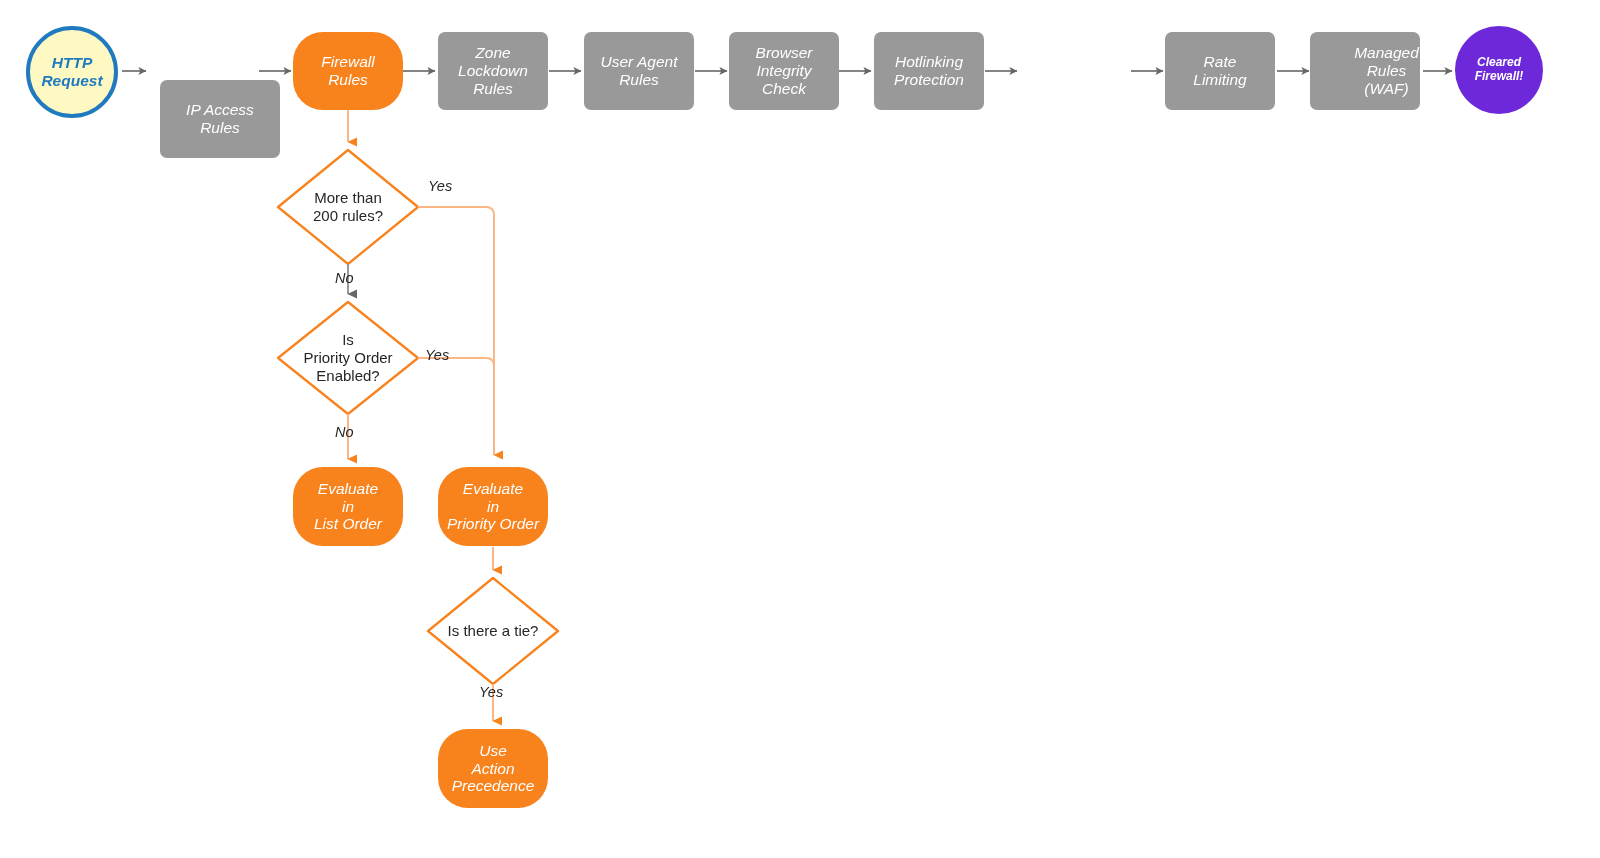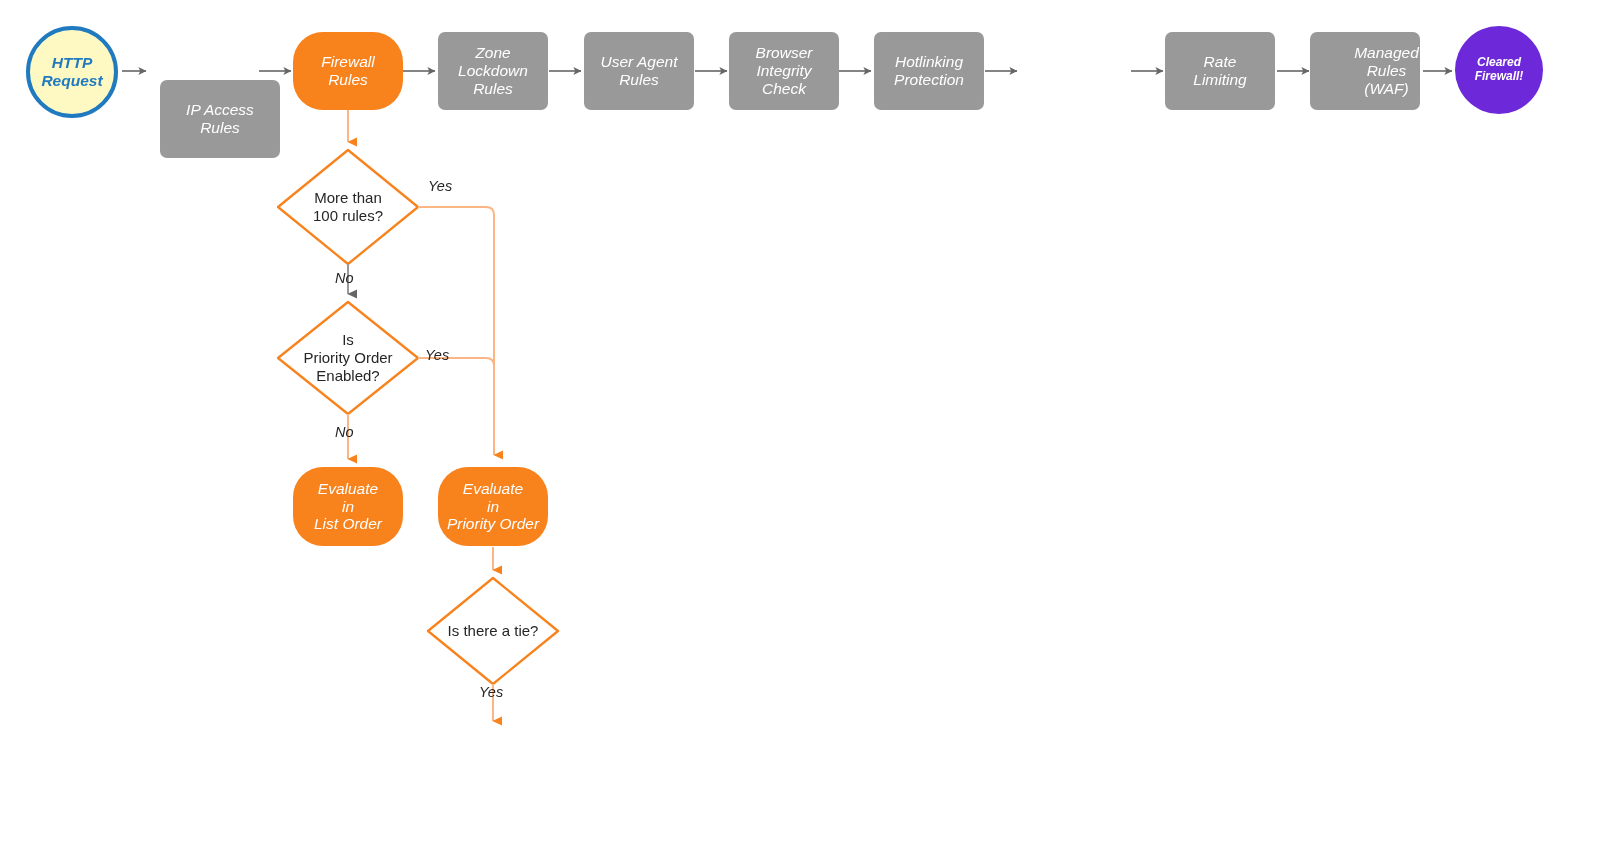--- a/index.html
+++ b/index.html
@@ -178,21 +178,21 @@
     <span class="nowrap">Managed
 Rules
 (WAF)</span>
   </div>
 
   <div class="node terminal-filled" style="left:1455px; top:26px; width:88px; height:88px;">
     <span class="nowrap">Cleared Firewall!</span>
   </div>
 
   <div class="diamond-label nowrap" style="left:283px; top:177px; width:130px; height:60px;">More than
-100 rules?</div>
+200 rules?</div>
 
   <div class="diamond-label nowrap" style="left:278px; top:327px; width:140px; height:62px;">Is
 Priority Order
 Enabled?</div>
 
   <div class="diamond-label nowrap" style="left:428px; top:616px; width:130px; height:30px;">Is there a tie?</div>
 
   <div class="edge-label" style="left:428px; top:178px;">Yes</div>
 
   <div class="edge-label" style="left:335px; top:270px;">No</div>
@@ -208,14 +208,19 @@
 in
 List Order</span>
   </div>
 
   <div class="node proc orange" style="left:438px; top:467px; width:110px; height:79px;">
     <span class="nowrap">Evaluate
 in
 Priority Order</span>
   </div>
 
+  <div class="node proc orange" style="left:438px; top:729px; width:110px; height:79px;">
+    <span class="nowrap">Use
+Action
+Precedence</span>
+  </div>
 
 </div>
 
 </body></html>

